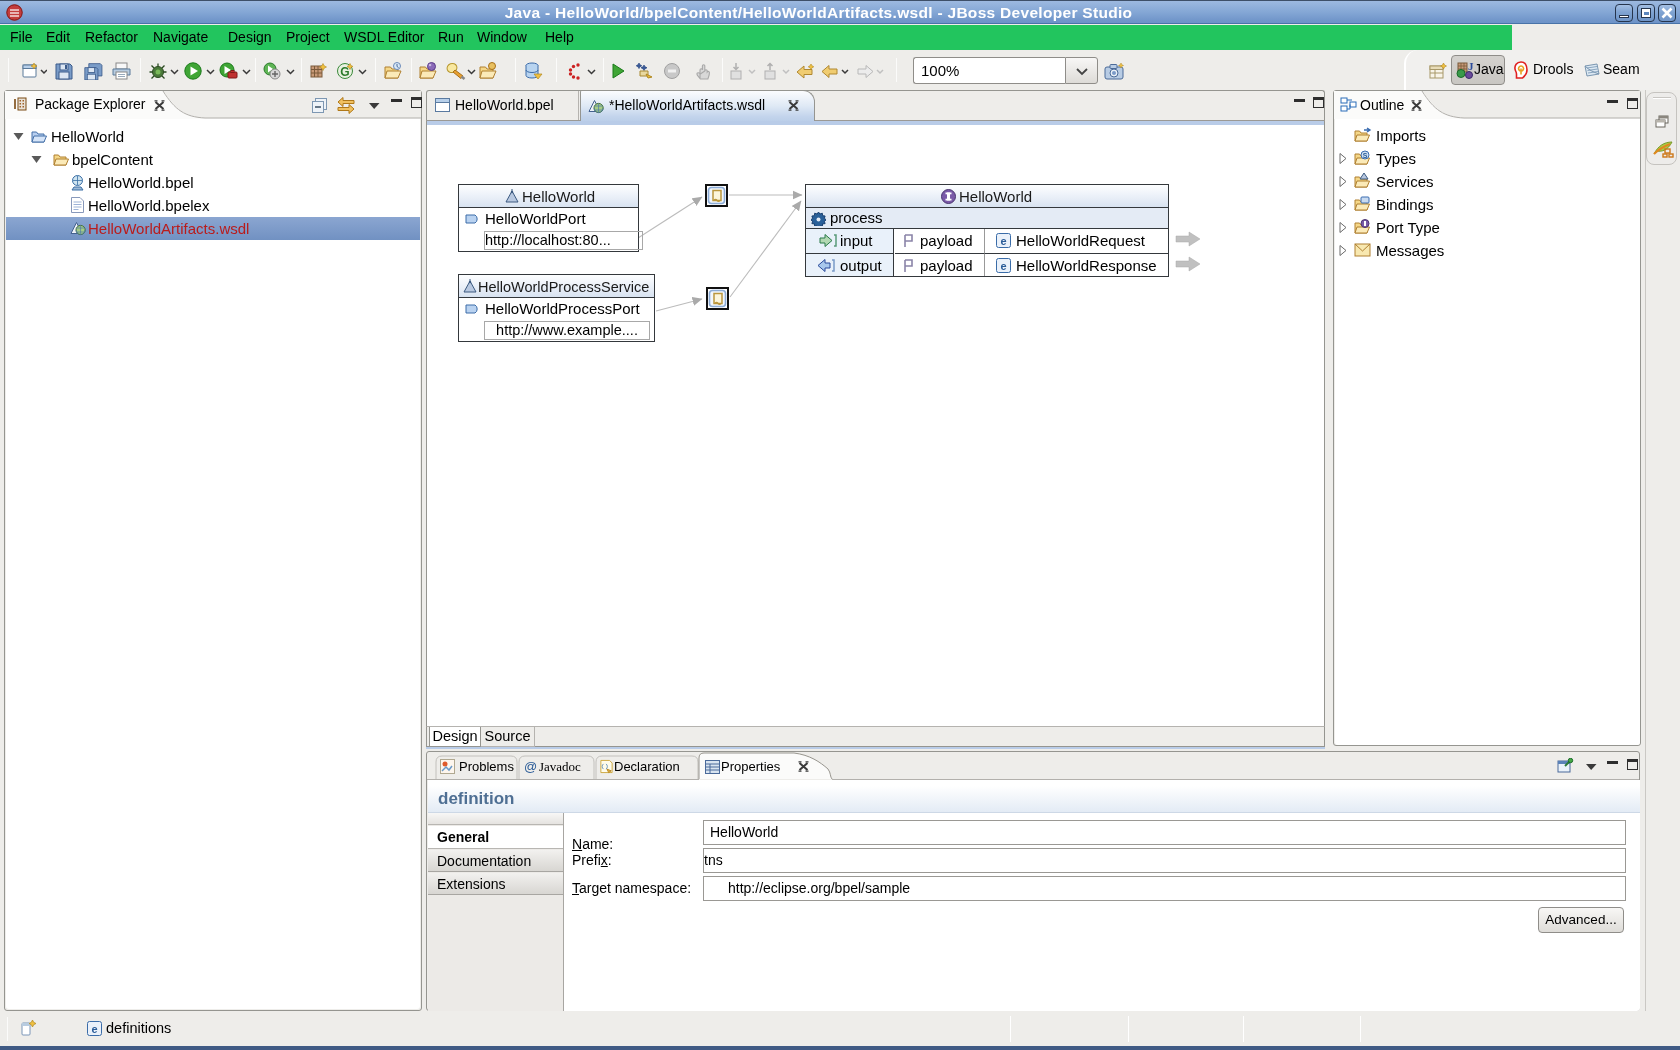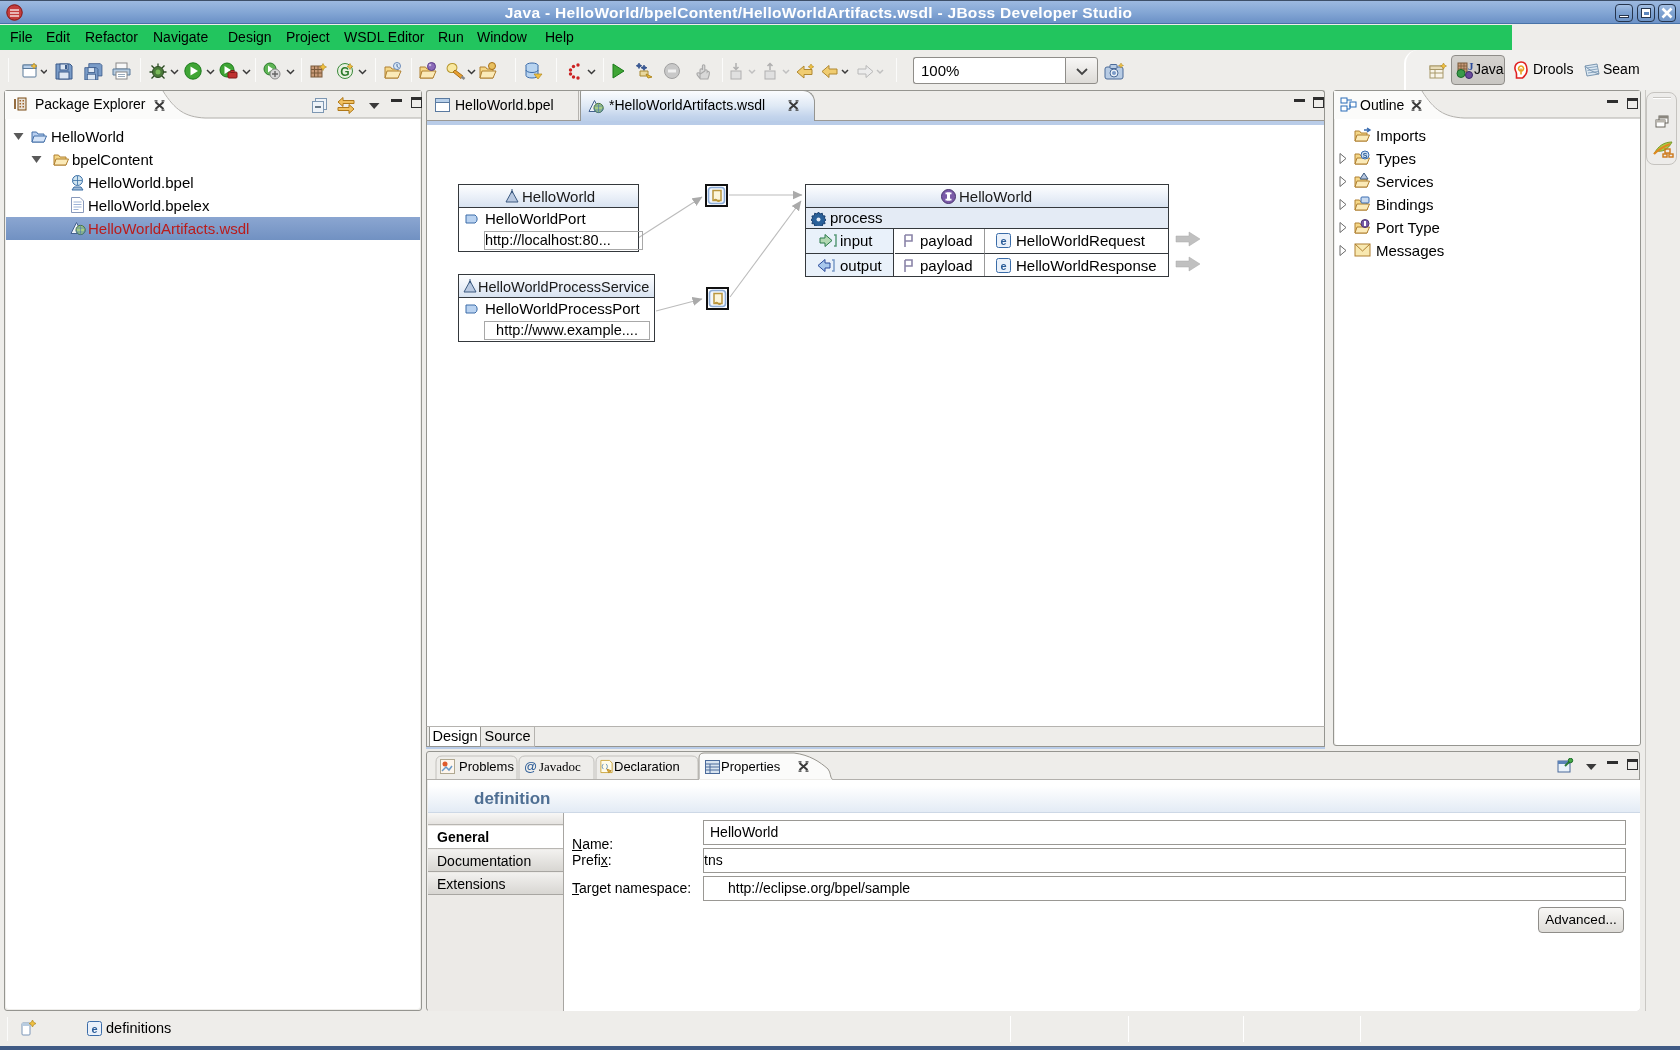--- a/index.html
+++ b/index.html
@@ -706,21 +706,21 @@
     <svg class="abs" style="left:1158px;top:11px" width="13" height="8">
         <path d="M1 1 L11.5 1 L6.2 7 Z" fill="#3a3a3a"></path>
       </svg>
     <div class="abs" style="left:1180px;top:9px;width:11px;height:3px;background:#2e2e2e"></div>
     <div class="abs" style="left:1200px;top:7px;width:11px;height:11px;border:1.5px solid #2e2e2e;border-top-width:3px;"></div>
   </div>
 
   <div class="white abs" style="left:1px;top:28px;width:1212px;height:231px;border-radius:0 0 3px 3px;"></div>
 
   <div class="abs" style="left:1px;top:34px;width:1212px;height:27px;background:linear-gradient(#ffffff,#e3ebf5);border-bottom:1px solid #cdd8e6;">
-    <div class="abs" style="left:10px;top:3px;font-size:17px;font-weight:bold;color:#4f6f93;margin-left:36px;">definition</div>
+    <div class="abs" style="left:10px;top:3px;font-size:17px;font-weight:bold;color:#4f6f93;">definition</div>
   </div>
 
   <div class="abs" style="left:1px;top:61px;width:136px;height:198px;background:#eceae7;border-right:1px solid #a8a6a2;">
     <div class="abs" style="left:0;top:0;width:135px;height:12px;background:linear-gradient(#f8f7f6,#e5e3e0);border-bottom:1px solid #b8b6b2;"></div>
     <div class="abs" style="left:0;top:13px;width:135px;height:23px;background:#fff;font-size:14px;font-weight:bold;line-height:23px;padding-left:9px;border-bottom:1px solid #b8b6b2;">General</div>
     <div class="abs" style="left:0;top:37px;width:135px;height:22px;background:linear-gradient(#f2f1ef,#d8d6d2);font-size:14px;line-height:22px;padding-left:9px;border-bottom:1px solid #a8a6a2;">Documentation</div>
     <div class="abs" style="left:0;top:60px;width:135px;height:22px;background:linear-gradient(#f2f1ef,#d8d6d2);font-size:14px;line-height:22px;padding-left:9px;border-bottom:1px solid #a8a6a2;">Extensions</div>
   </div>
 
   <div class="abs" style="left:145px;top:84px;font-size:14px;"><span style="text-decoration:underline">N</span>ame:</div>

